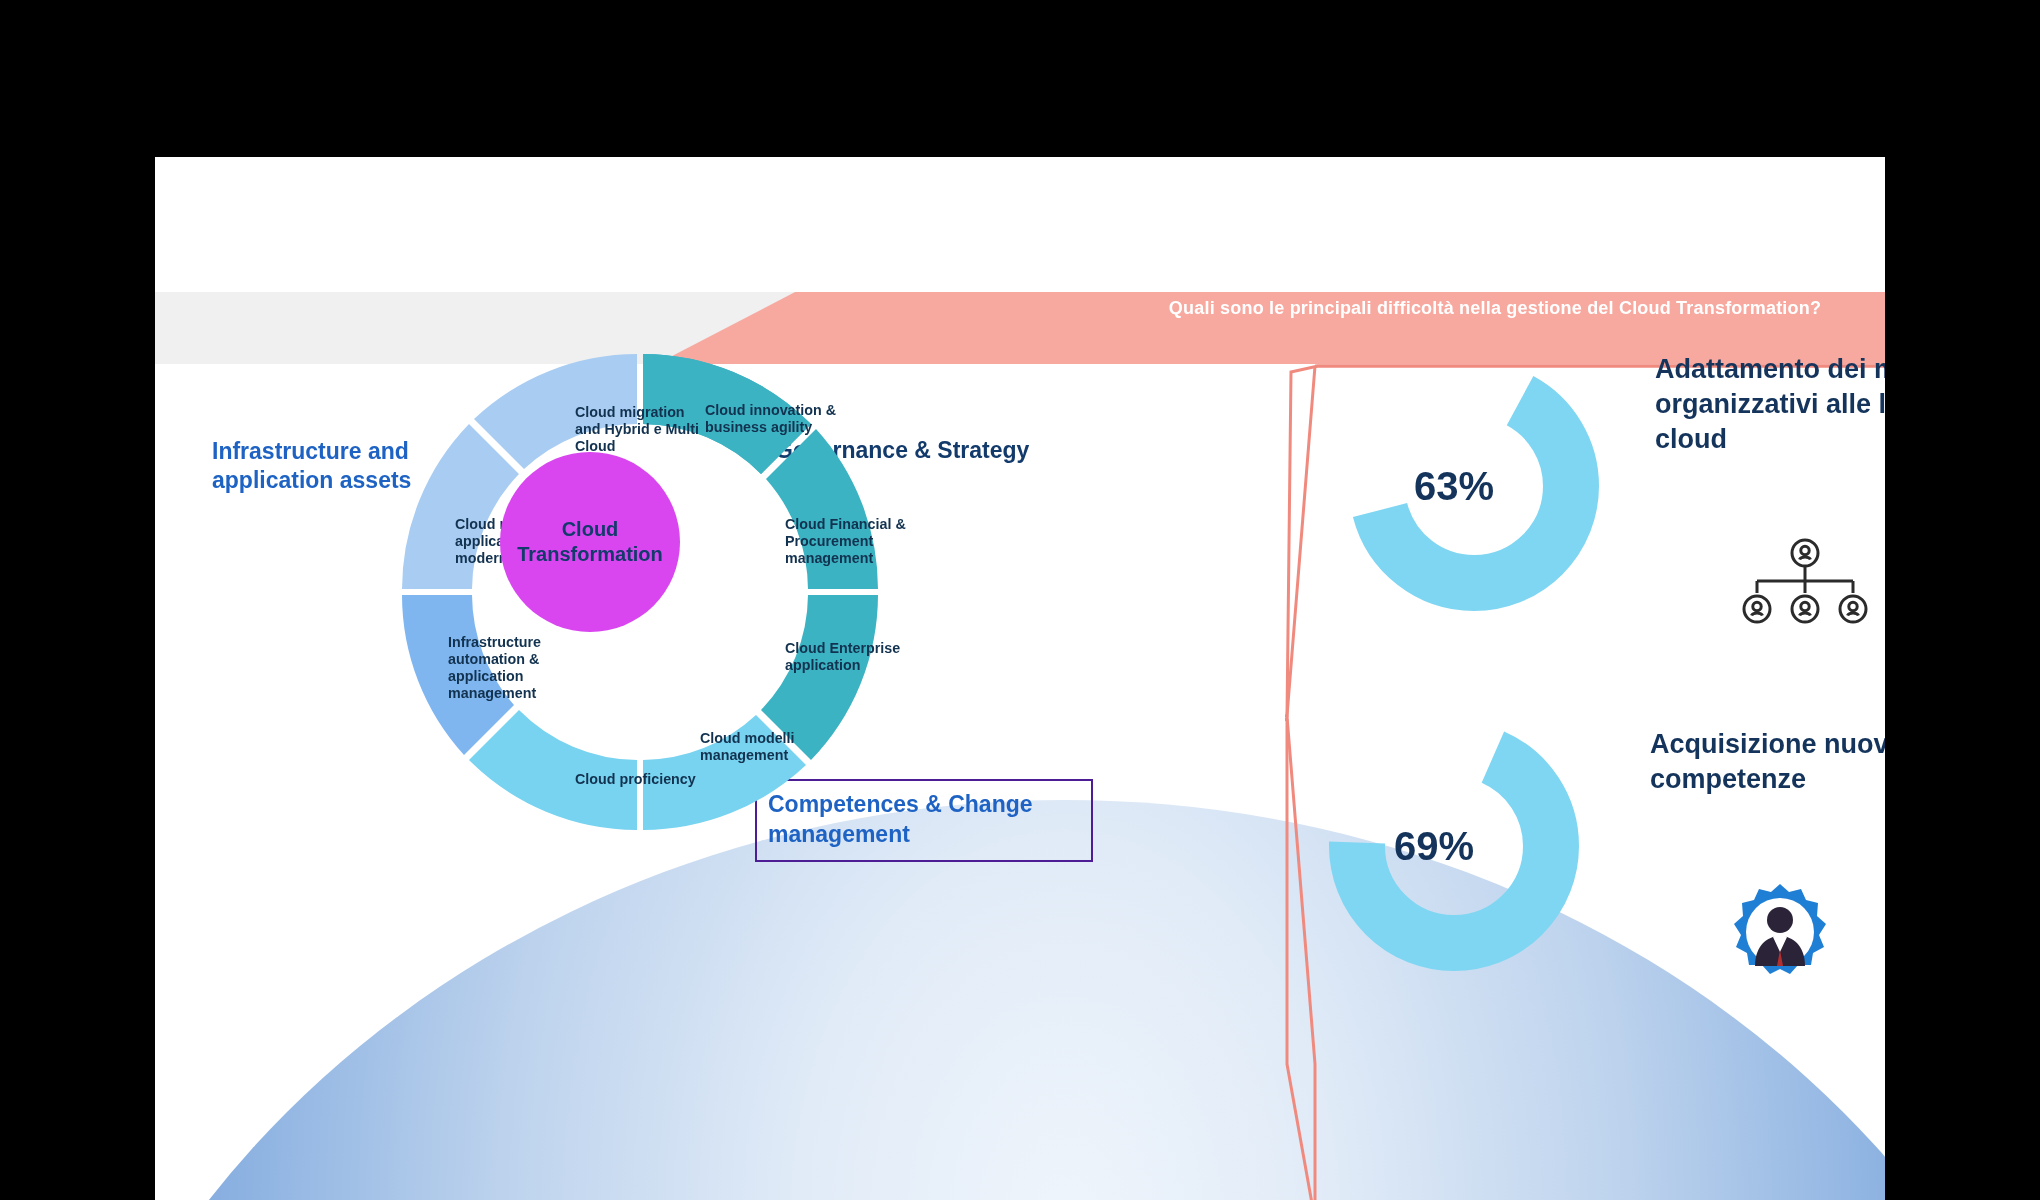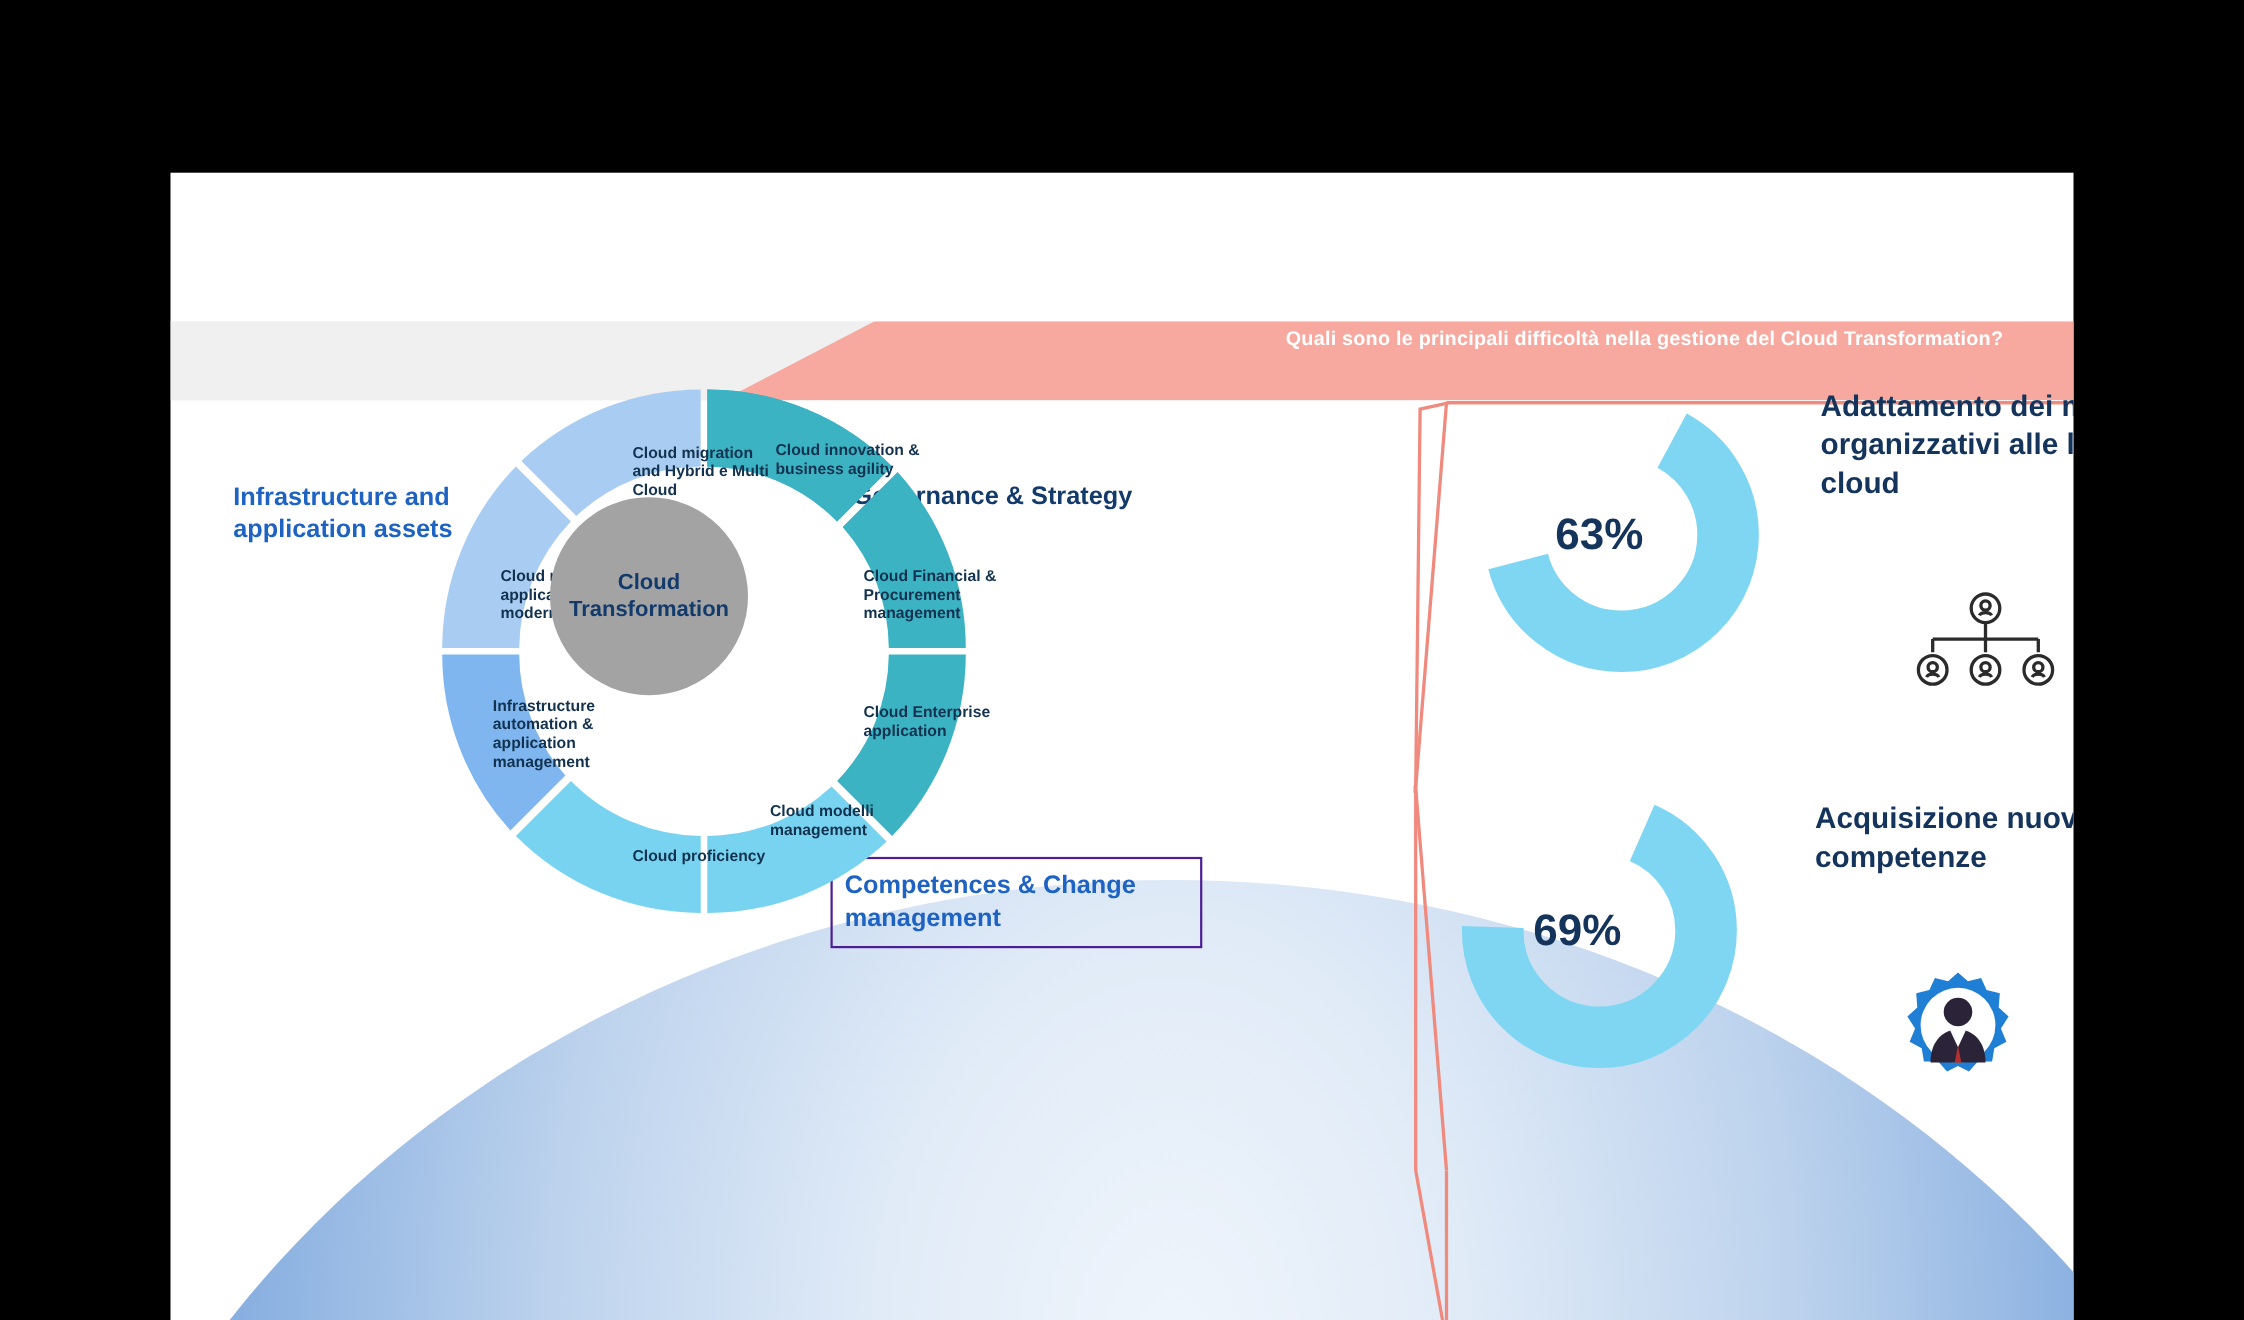--- a/index.html
+++ b/index.html
@@ -124,21 +124,21 @@
     line-height: 1.18;
     width: 135px;
   }
   #hub {
     position: absolute;
     left: 100px;
     top: 100px;
     width: 180px;
     height: 180px;
     border-radius: 50%;
-    background: #a3a3a3;
+    background: #d946ef;
     display: flex;
     align-items: center;
     justify-content: flex-start;
     text-align: center;
   }
   #hub-text {
     font-size: 20px;
     font-weight: bold;
     color: #123a6b;
     line-height: 1.25;

